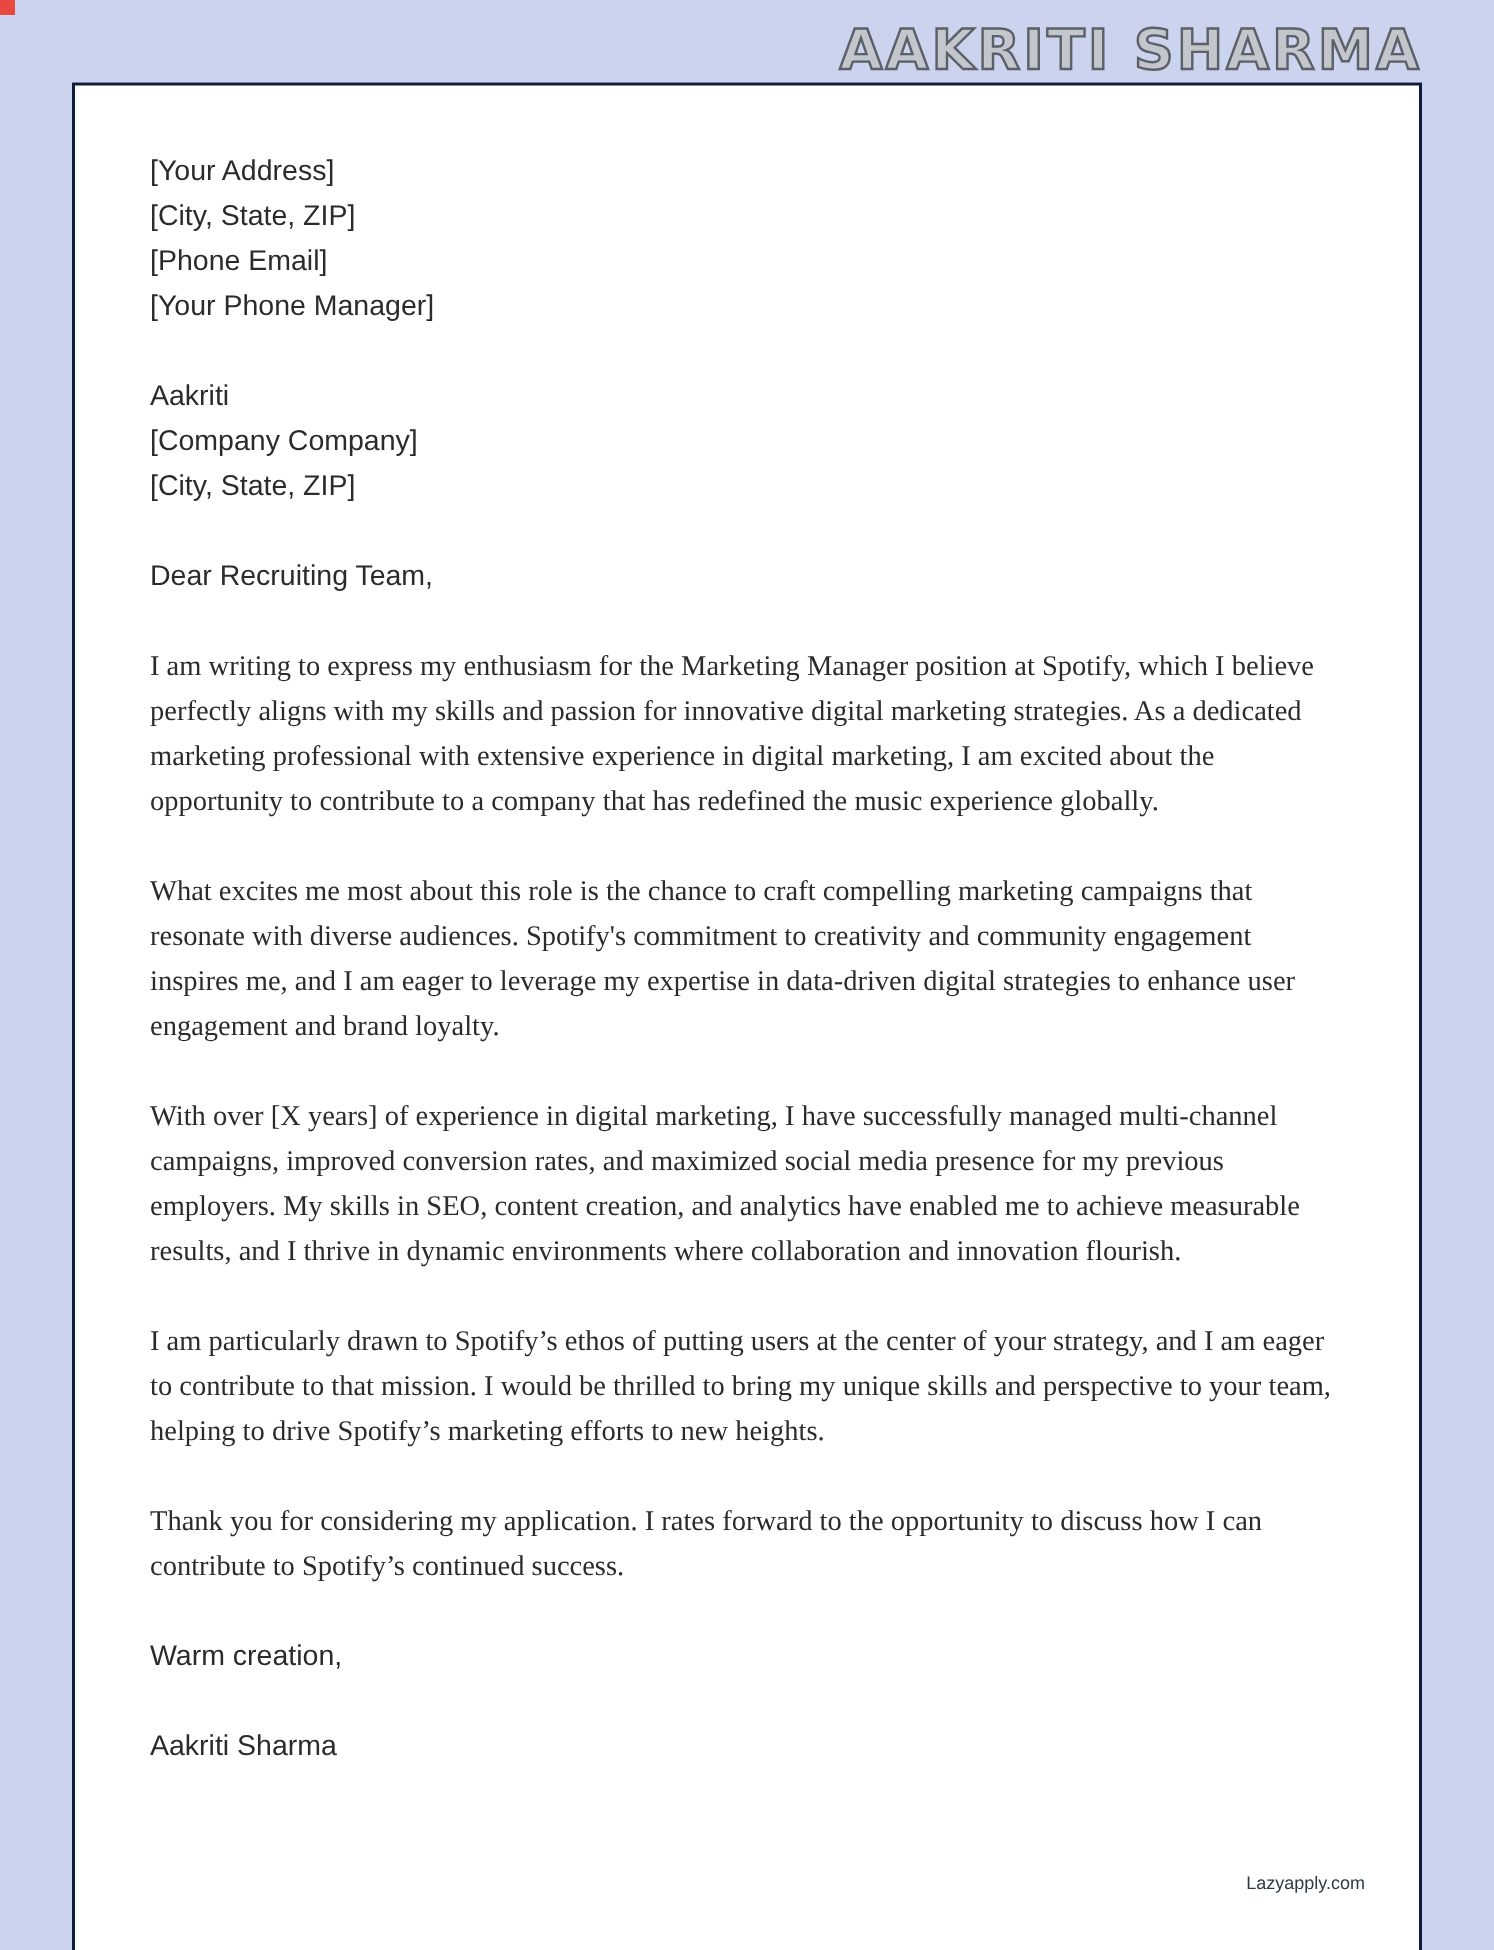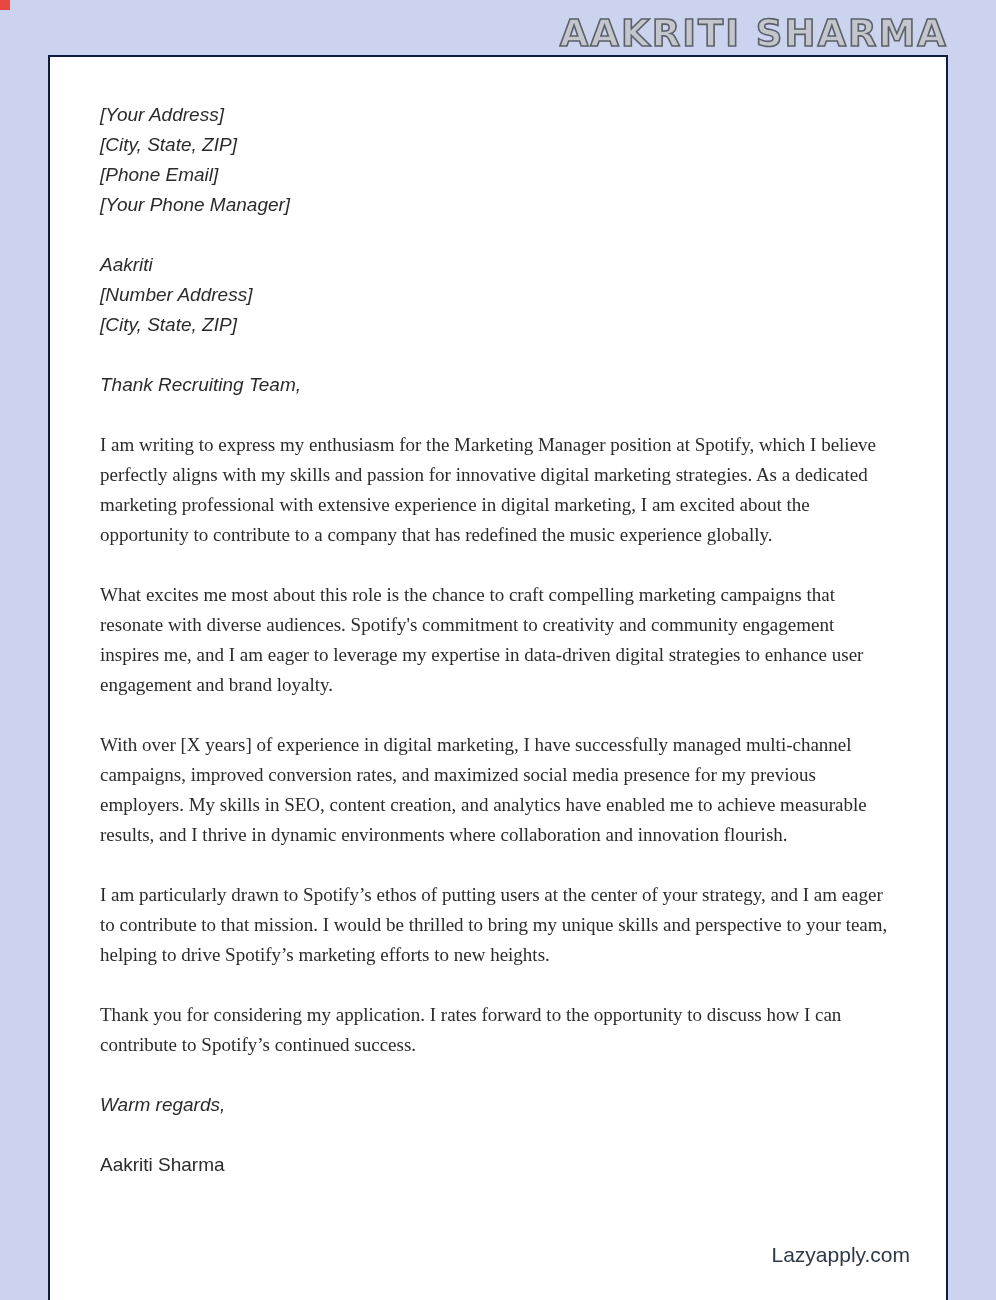--- a/index.html
+++ b/index.html
@@ -37,27 +37,27 @@
     top: 55px;
     height: 1290px; 
     background: #ffffff;
     border: 2px solid #0e1c40;
     padding: 43px 50px 0 50px;
     color: #2b2b2b;
     font-size: 19px;
     line-height: 30px;
   }
   .line { min-height: 30px; }
-  .block { margin: 0 0 30px 0; font-style: italic; }
+  .block { margin: 0 0 30px 0; }
   .para  { margin: 0 0 30px 0; font-family: Liberation Serif, serif; }
   .watermark {
     position: absolute;
     top: 1246px;
     right: 86px;
-    font-size: 21px;
+    font-size: 12px;
     line-height: 18px;
     color: #2e3946;
   }
 </style>
 </head>
 <body>
 
 <div class="corner-dot"></div>
 
 <div class="header-name">AAKRITI SHARMA</div>
@@ -66,31 +66,31 @@
 
   <div class="block">
     <div class="line">[Your Address]</div>
     <div class="line">[City, State, ZIP]</div>
     <div class="line">[Phone Email]</div>
     <div class="line">[Your Phone Manager]</div>
   </div>
 
   <div class="block">
     <div class="line">Aakriti</div>
-    <div class="line">[Number Address]</div>
+    <div class="line">[Company Company]</div>
     <div class="line">[City, State, ZIP]</div>
   </div>
 
-  <div class="block line">Thank Recruiting Team,</div>
+  <div class="block line">Dear Recruiting Team,</div>
 
   <div class="para">I am writing to express my enthusiasm for the Marketing Manager position at Spotify, which I believe perfectly aligns with my skills and passion for innovative digital marketing strategies. As a dedicated marketing professional with extensive experience in digital marketing, I am excited about the opportunity to contribute to a company that has redefined the music experience globally.</div>
   <div class="para">What excites me most about this role is the chance to craft compelling marketing campaigns that resonate with diverse audiences. Spotify's commitment to creativity and community engagement inspires me, and I am eager to leverage my expertise in data-driven digital strategies to enhance user engagement and brand loyalty.</div>
   <div class="para">With over [X years] of experience in digital marketing, I have successfully managed multi-channel campaigns, improved conversion rates, and maximized social media presence for my previous employers. My skills in SEO, content creation, and analytics have enabled me to achieve measurable results, and I thrive in dynamic environments where collaboration and innovation flourish.</div>
   <div class="para">I am particularly drawn to Spotify’s ethos of putting users at the center of your strategy, and I am eager to contribute to that mission. I would be thrilled to bring my unique skills and perspective to your team, helping to drive Spotify’s marketing efforts to new heights.</div>
   <div class="para">Thank you for considering my application. I rates forward to the opportunity to discuss how I can contribute to Spotify’s continued success.</div>
 
-  <div class="block line">Warm regards,</div>
+  <div class="block line">Warm creation,</div>
 
   <div class="line">Aakriti Sharma</div>
 
 </div>
 
 <div class="watermark">Lazyapply.com</div>
 
 </body></html>

